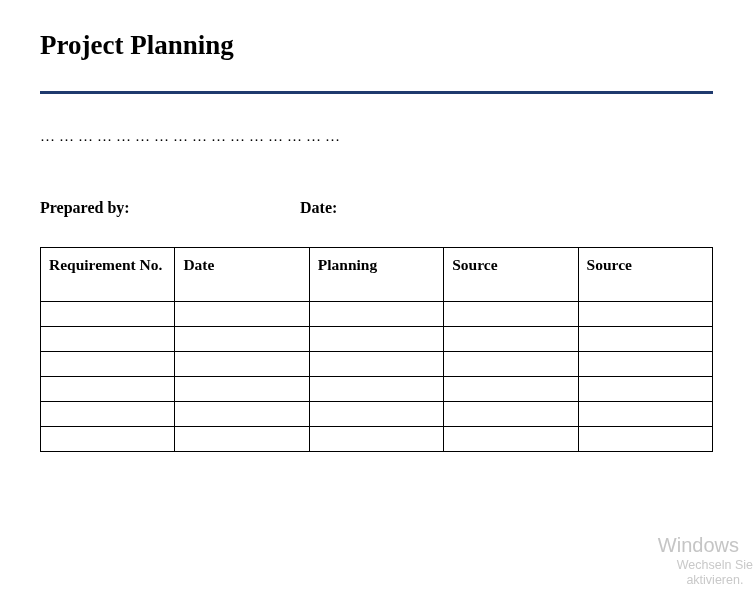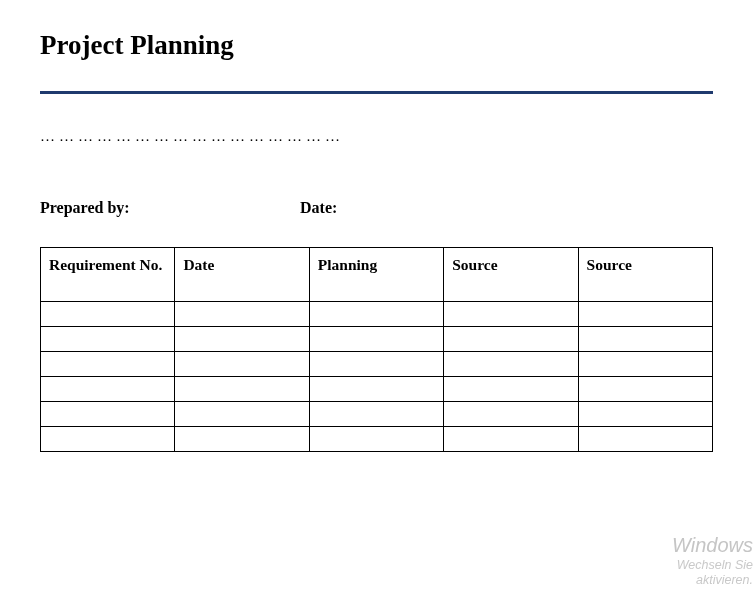--- a/index.html
+++ b/index.html
@@ -68,26 +68,25 @@
     }
     table.req-table td {
       border: 1.5px solid #000;
       height: 25px;
       padding: 2px 6px;
     }
     .watermark {
       position: absolute;
       right: 0;
       bottom: 12px;
-      text-align: right;
+      text-align: center;
       color: #b9b9b9;
       font-family: "Segoe UI", Arial, sans-serif;
       line-height: 1.25;
       pointer-events: none;
-      font-style: italic;
     }
     .watermark .wm-title {
       font-size: 20px;
       color: #c5c5c5;
     }
     .watermark .wm-sub {
       font-size: 12.5px;
       color: #c9c9c9;
       margin-left: 33px;
     }

